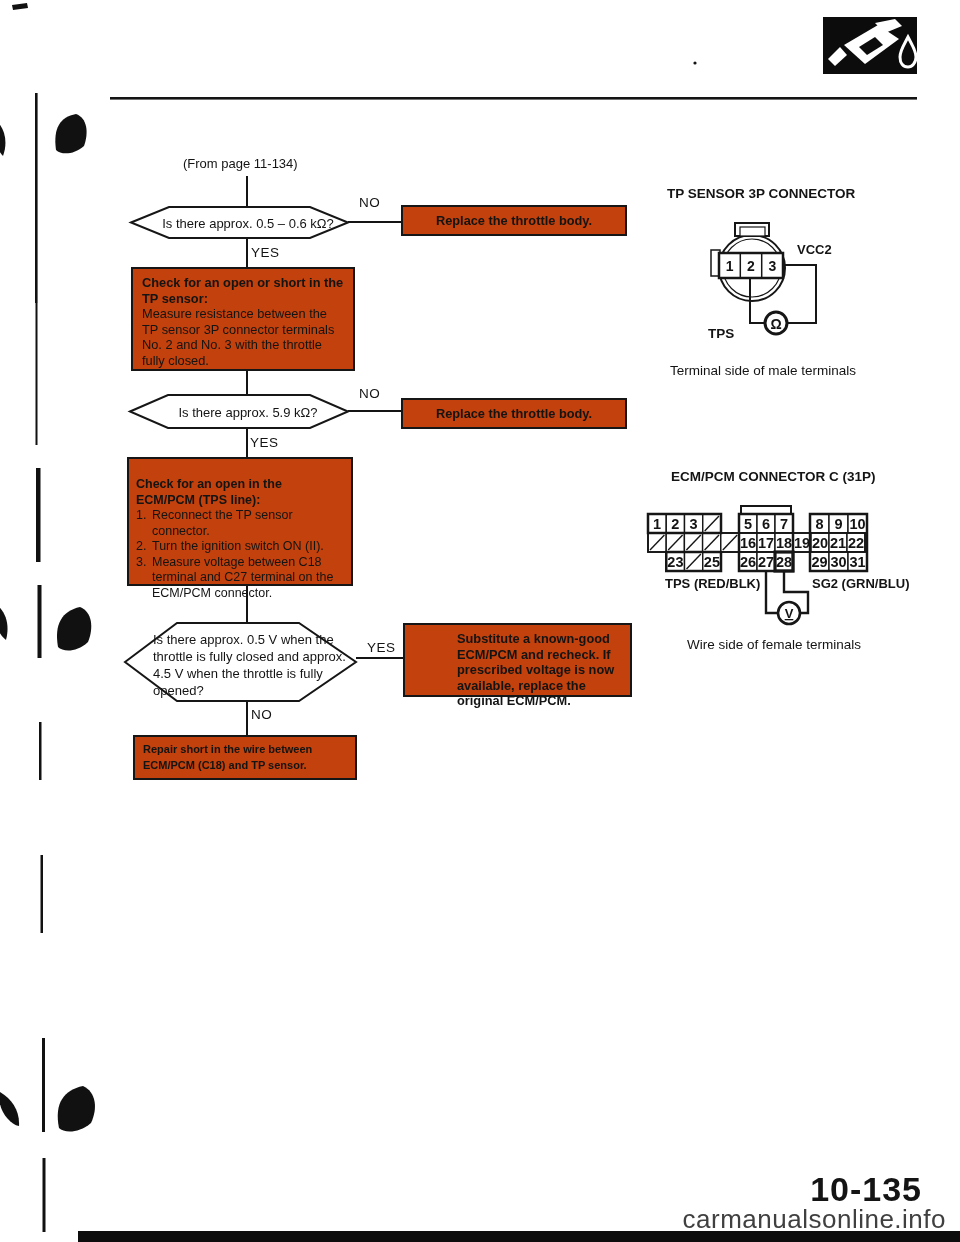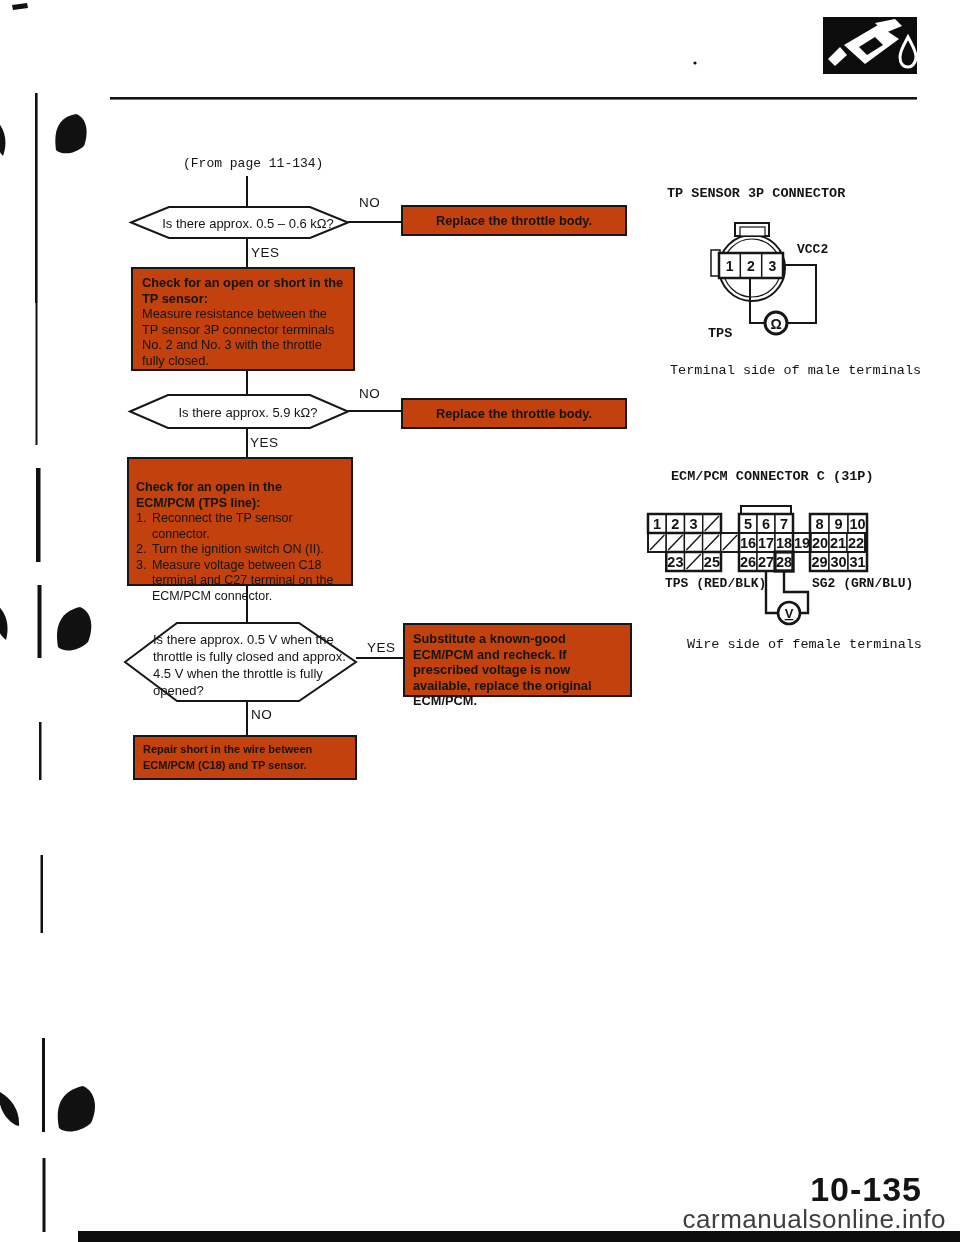--- a/index.html
+++ b/index.html
@@ -1,19 +1,19 @@
 <!DOCTYPE html>
 <html><head>
 <meta charset="utf-8">
 <style>
   html,body{margin:0;padding:0;background:#e8e8e8;}
   .page{position:relative;width:960px;height:1242px;background:#ffffff;overflow:hidden;
         font-family:"Liberation Sans",sans-serif;color:#141414;}
   .abs{position:absolute;}
-  .txt{position:absolute;font-size:13px;line-height:16px;color:#141414;font-family:Liberation Mono, monospace;}
+  .txt{position:absolute;font-size:13px;line-height:16px;color:#141414;}
   .bold{font-weight:bold;}
   .center{text-align:center;}
   .box{position:absolute;border:2px solid #161616;background:#c2410c;box-sizing:border-box;
        font-size:12.8px;line-height:15.5px;}
   .box-inner{padding:6px 9px;}
   .action-box{display:flex;align-items:center;justify-content:center;font-weight:bold;}
   .flow-label{position:absolute;font-size:13.5px;letter-spacing:.5px;}
   .list-item{display:flex;}
   .list-num{width:16px;flex:none;}
   .list-text{flex:1;}
@@ -210,40 +210,40 @@
       <span>Measure resistance between the TP sensor 3P connector terminals No. 2 and No. 3 with the throttle fully closed.</span>
     </div>
   </div>
 
   <div class="diamond-text center" style="left:150px;top:404px;width:196px;">Is there approx. 5.9 kΩ?</div>
   <div class="flow-label" style="left:359px;top:386px;">NO</div>
   <div class="box action-box" style="left:401px;top:398px;width:226px;height:31px;">Replace the throttle body.</div>
   <div class="flow-label" style="left:250px;top:435px;">YES</div>
 
   <div class="box" style="left:127px;top:457px;width:226px;height:129px;font-size:12.5px;">
-    <div class="box-inner" style="padding:6px 7px;margin-top:15px;">
+    <div class="box-inner" style="padding:18px 7px;">
       <span class="bold">Check for an open in the ECM/PCM (TPS line):</span>
       <div class="list-item">
         <span class="list-num">1.</span>
         <span class="list-text">Reconnect the TP sensor connector.</span>
       </div>
       <div class="list-item">
         <span class="list-num">2.</span>
         <span class="list-text">Turn the ignition switch ON (II).</span>
       </div>
       <div class="list-item">
         <span class="list-num">3.</span>
         <span class="list-text">Measure voltage between C18 terminal and C27 terminal on the ECM/PCM connector.</span>
       </div>
     </div>
   </div>
 
   <div class="diamond-text" style="left:153px;top:631px;width:200px;">Is there approx. 0.5 V when the throttle is fully closed and approx. 4.5 V when the throttle is fully opened?</div>
   <div class="flow-label" style="left:367px;top:640px;">YES</div>
-  <div class="box" style="left:403px;top:623px;width:229px;height:74px;border-width:2.5px;">
+  <div class="box" style="left:403px;top:623px;width:229px;height:74px;border-width:2.5px;padding-left:44px;">
     <div class="box-inner bold" style="padding:6px 8px;">Substitute a known-good ECM/PCM and recheck. If prescribed voltage is now available, replace the original ECM/PCM.</div>
   </div>
   <div class="flow-label" style="left:251px;top:707px;">NO</div>
 
   <div class="box" style="left:133px;top:735px;width:224px;height:45px;font-size:11px;">
     <div class="box-inner bold" style="padding:5px 8px;">Repair short in the wire between ECM/PCM (C18) and TP sensor.</div>
   </div>
 
   <div class="txt bold" style="left:667px;top:186px;font-size:13.5px;">TP SENSOR 3P CONNECTOR</div>
   <div class="txt bold" style="left:797px;top:242px;">VCC2</div>

